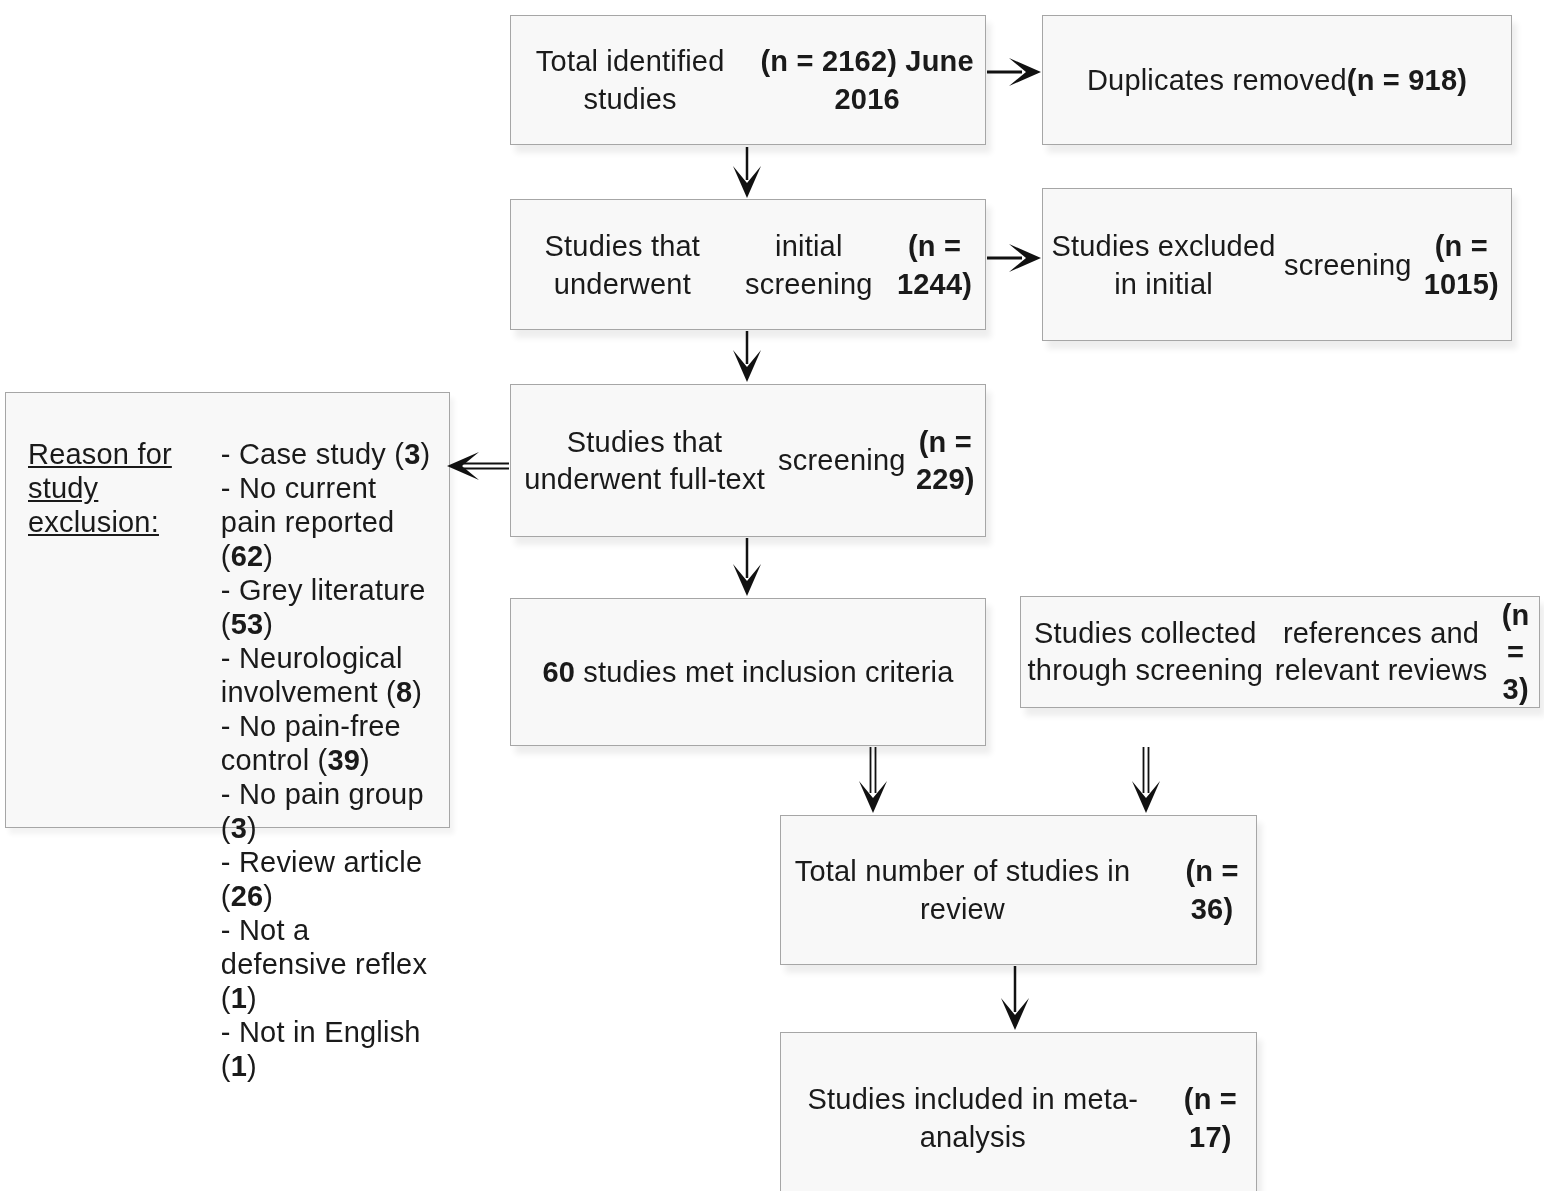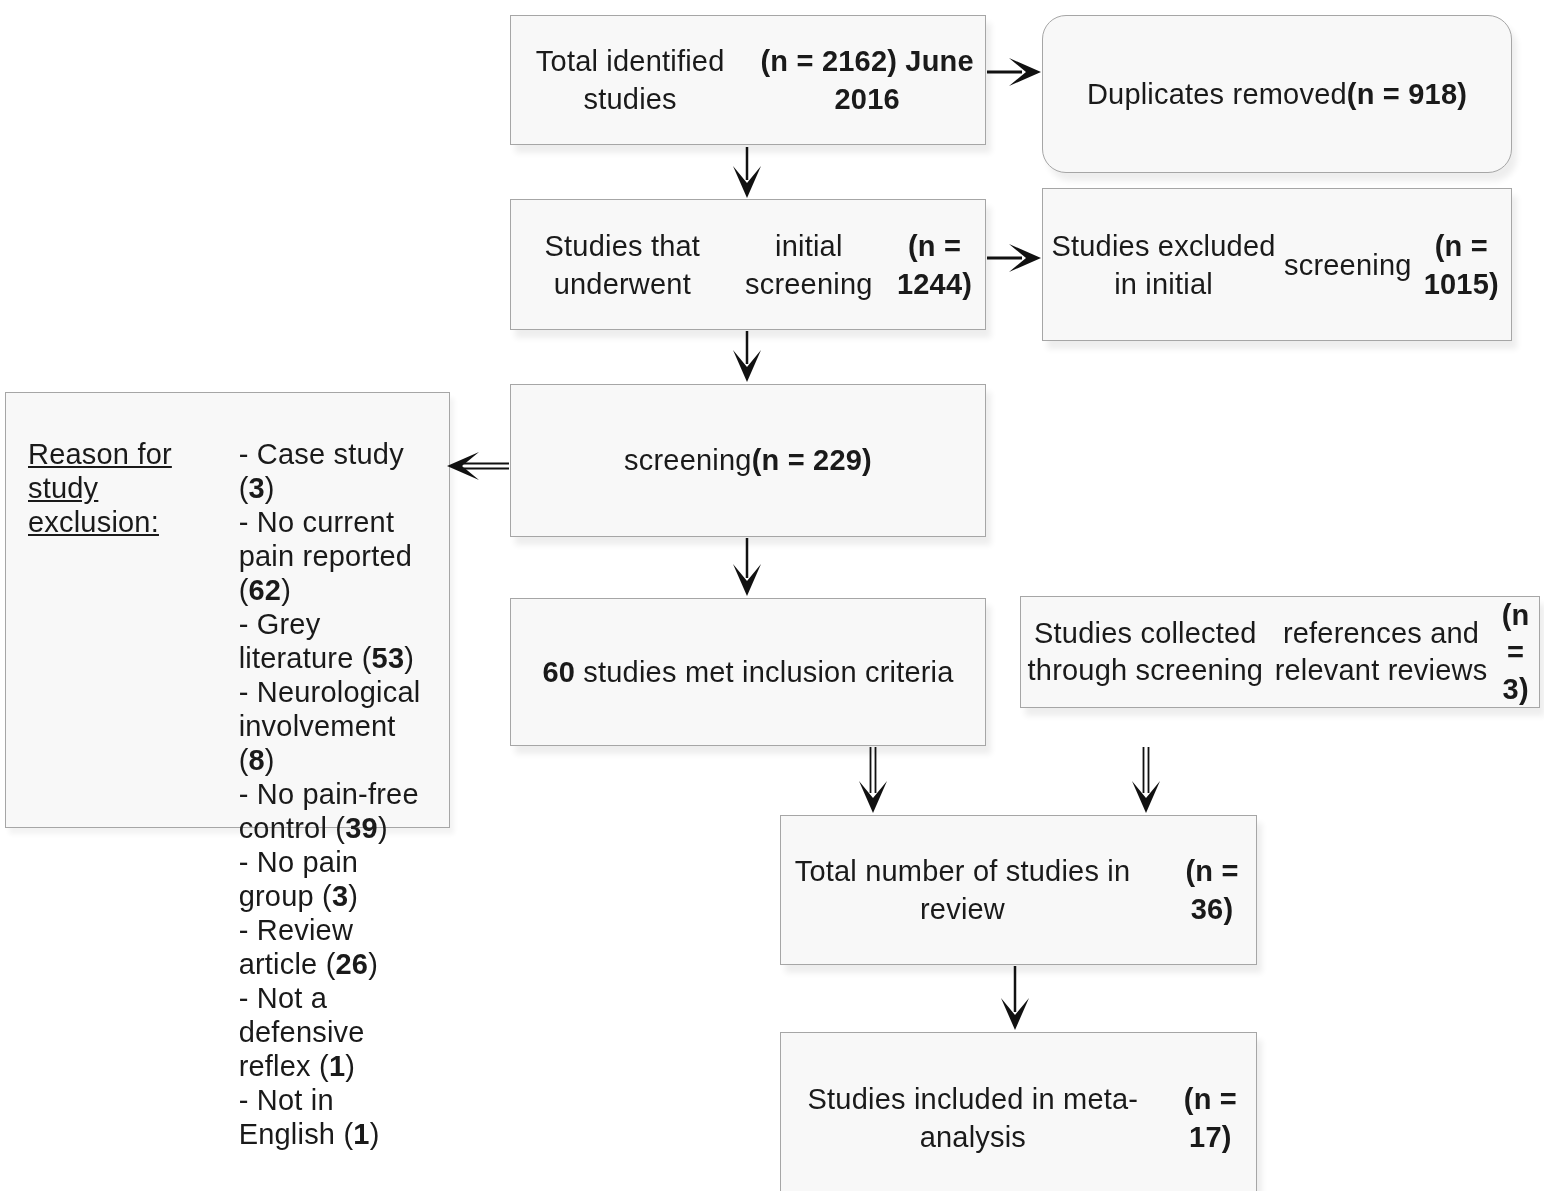--- a/index.html
+++ b/index.html
@@ -24,37 +24,36 @@
     align-items: center;
     text-align: center;
     font-size: 29px;
     line-height: 38px;
     letter-spacing: 0.2px;
   }
   .box .bold { font-weight: bold; }
   .inline-line { display: block; }
   
   .b-total-identified { left: 510px; top: 15px;  width: 476px; height: 130px; }
-  .b-duplicates       { left: 1042px; top: 15px; width: 470px; height: 158px; border-radius: 24px; }
+  .b-duplicates       { left: 1042px; top: 15px; width: 470px; height: 130px; }
   .b-initial          { left: 510px; top: 199px; width: 476px; height: 131px; }
   .b-excluded-initial { left: 1042px; top: 188px; width: 470px; height: 153px; }
   .b-fulltext         { left: 510px; top: 384px; width: 476px; height: 153px; line-height: 37px; }
   .b-inclusion        { left: 510px; top: 598px; width: 476px; height: 148px; }
   .b-references       { left: 1020px; top: 596px; width: 520px; height: 112px; line-height: 37px; }
   .b-total-review     { left: 780px; top: 815px; width: 477px; height: 150px; gap: 24px; }
   .b-meta             { left: 780px; top: 1032px; width: 477px; height: 172px; }
   .b-exclusion {
     left: 5px; top: 392px; width: 445px; height: 436px;
     justify-content: flex-start;
     align-items: flex-start;
     text-align: left;
     padding: 44px 16px 10px 22px;
     line-height: 34px;
     box-shadow: 4px 6px 5px rgba(0,0,0,0.05);
-    gap: 34px;
   }
   .b-exclusion .title { text-decoration: underline; margin-bottom: 0; }
   .excl-item b { font-weight: bold; }
   svg.arrows {
     position: absolute;
     left: 0; top: 0;
     pointer-events: none;
   }
   svg.arrows line { stroke: var(--arrow, #111111); }
   svg.arrows path { fill: var(--arrow, #111111); stroke: none; }
@@ -78,20 +77,21 @@
     <span class="inline-line">initial screening</span>
     <span class="inline-line bold">(n = 1244)</span>
   </div>
   <div class="box b-excluded-initial">
     <span class="inline-line">Studies excluded in initial</span>
     <span class="inline-line">screening</span>
     <span class="inline-line bold">(n = 1015)</span>
   </div>
 
   <div class="box b-fulltext">
+    <span class="inline-line">Studies that underwent full-text</span>
     <span class="inline-line">screening</span>
     <span class="inline-line bold">(n = 229)</span>
   </div>
 
   <div class="box b-exclusion">
     <span class="title">Reason for study exclusion:</span>
     <div>
   <div class="excl-item"><span>- Case study (</span><b>3</b><span>)</span></div>
 
   <div class="excl-item"><span>- No current pain reported (</span><b>62</b><span>)</span></div>

